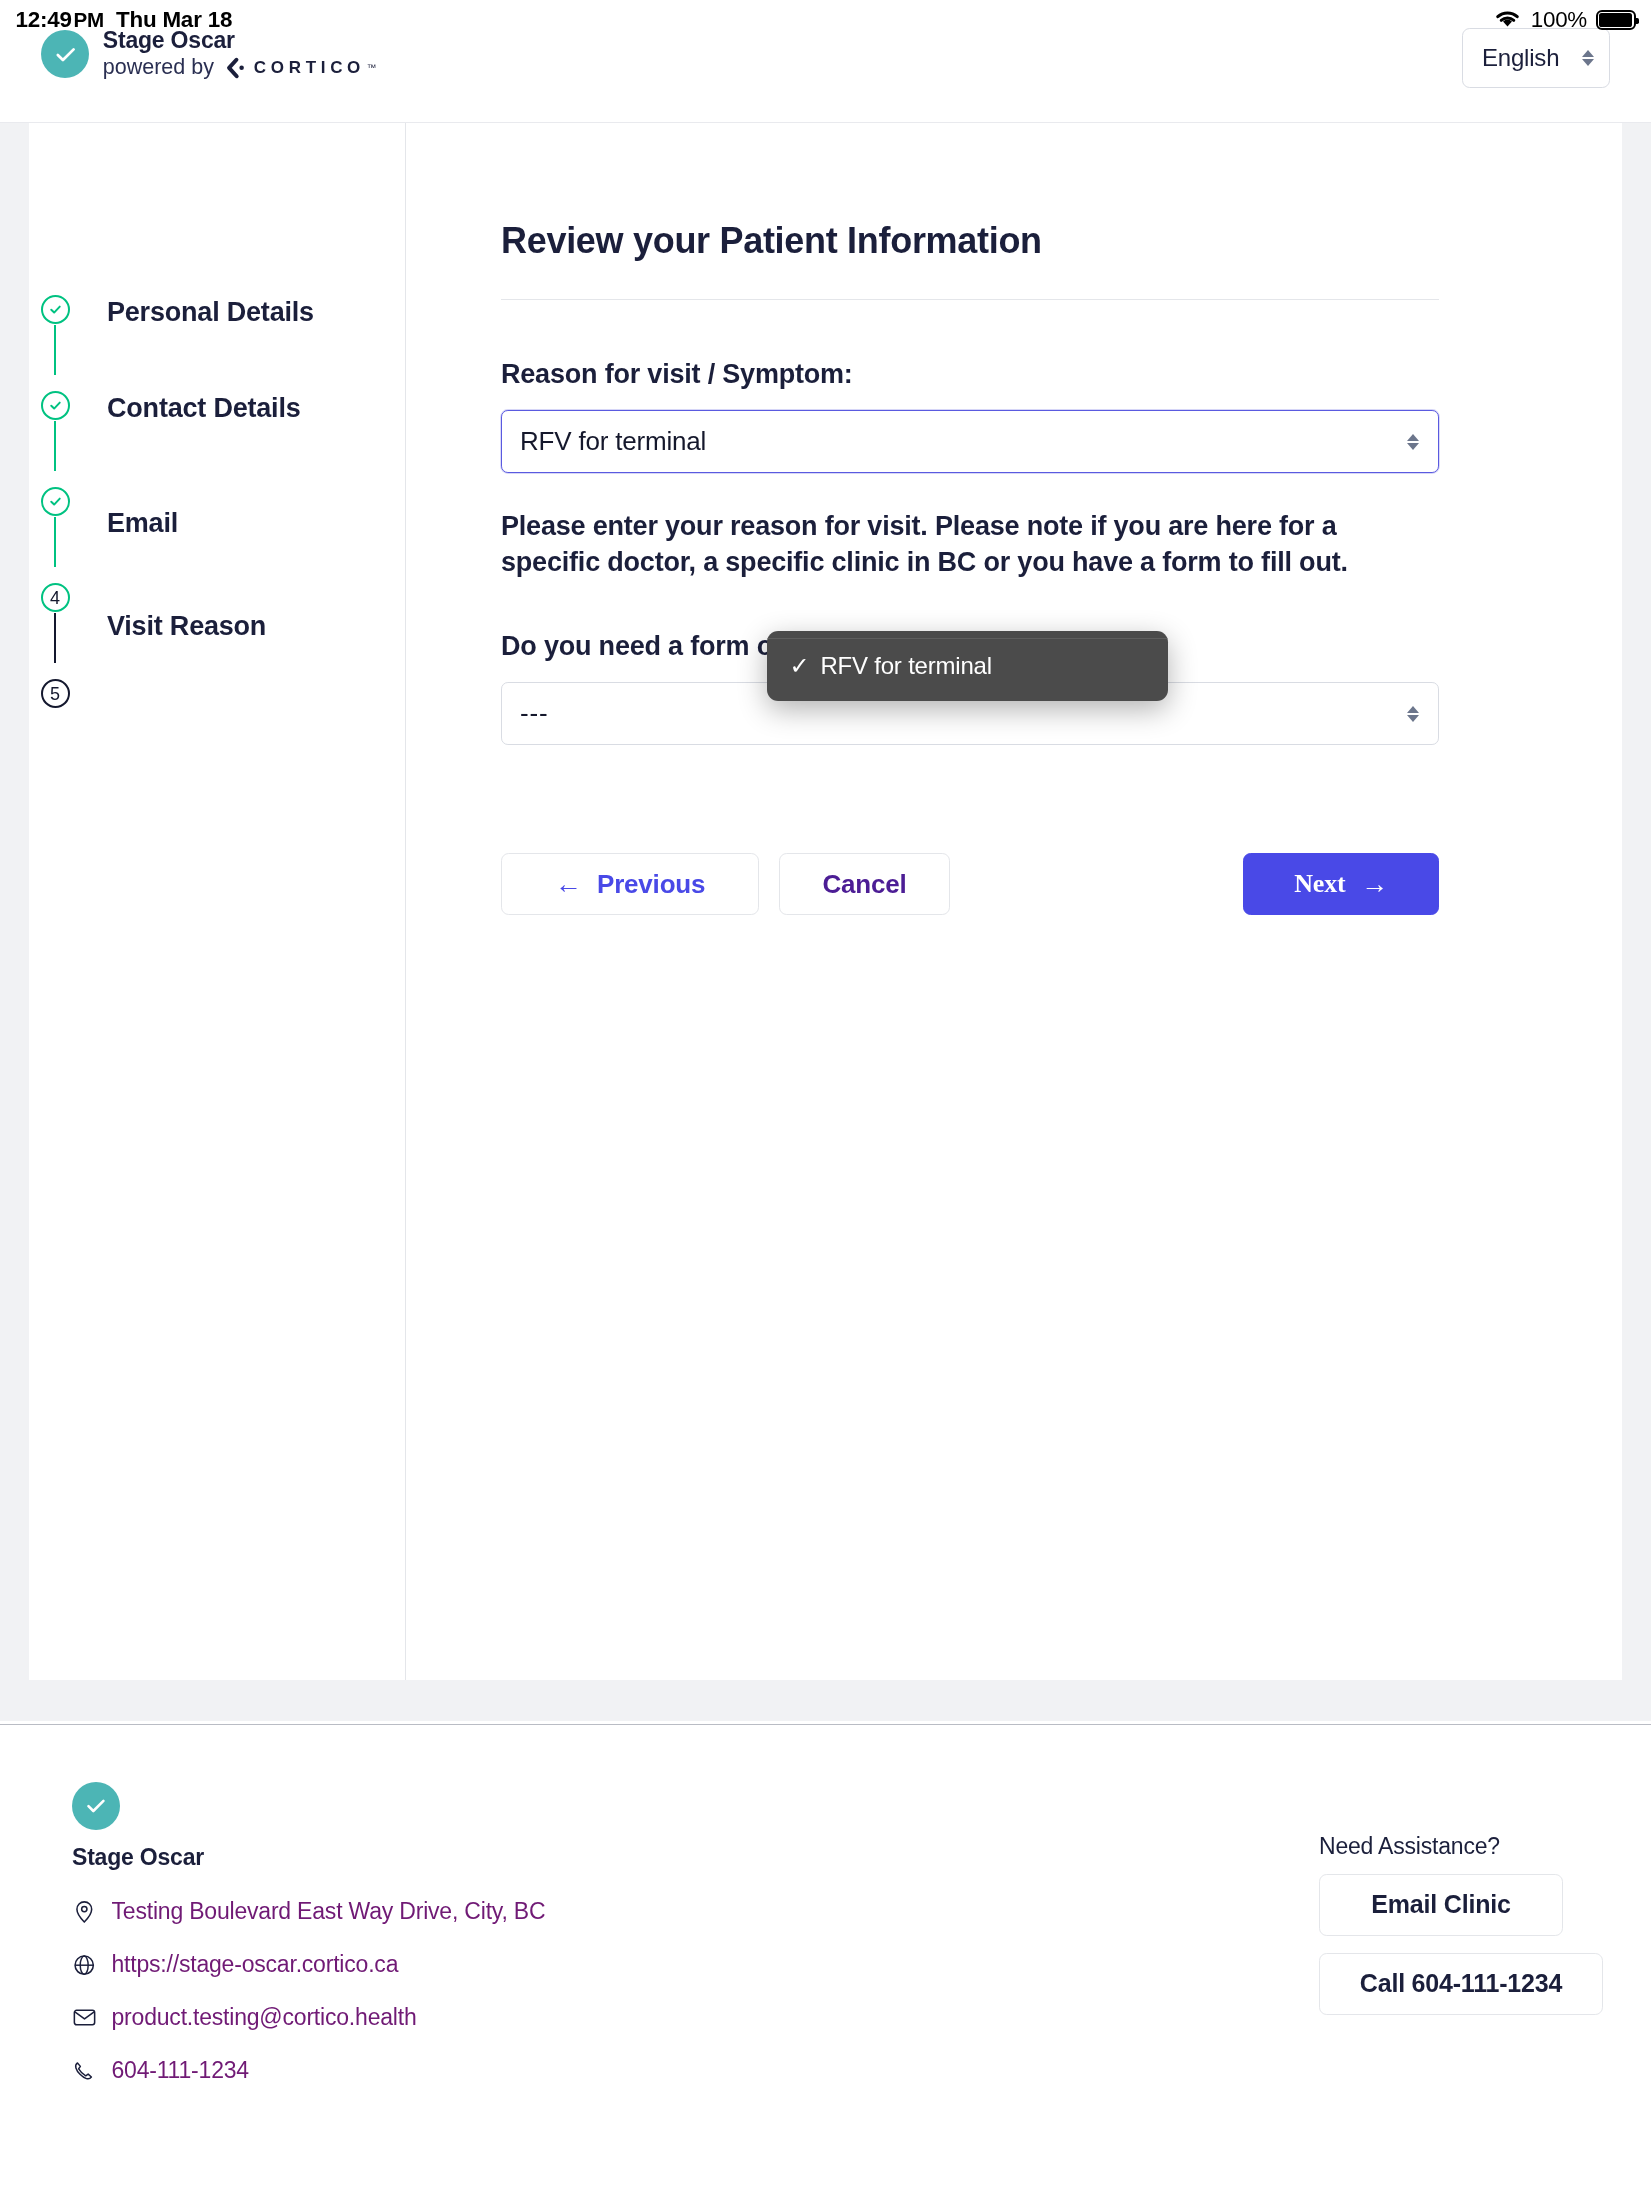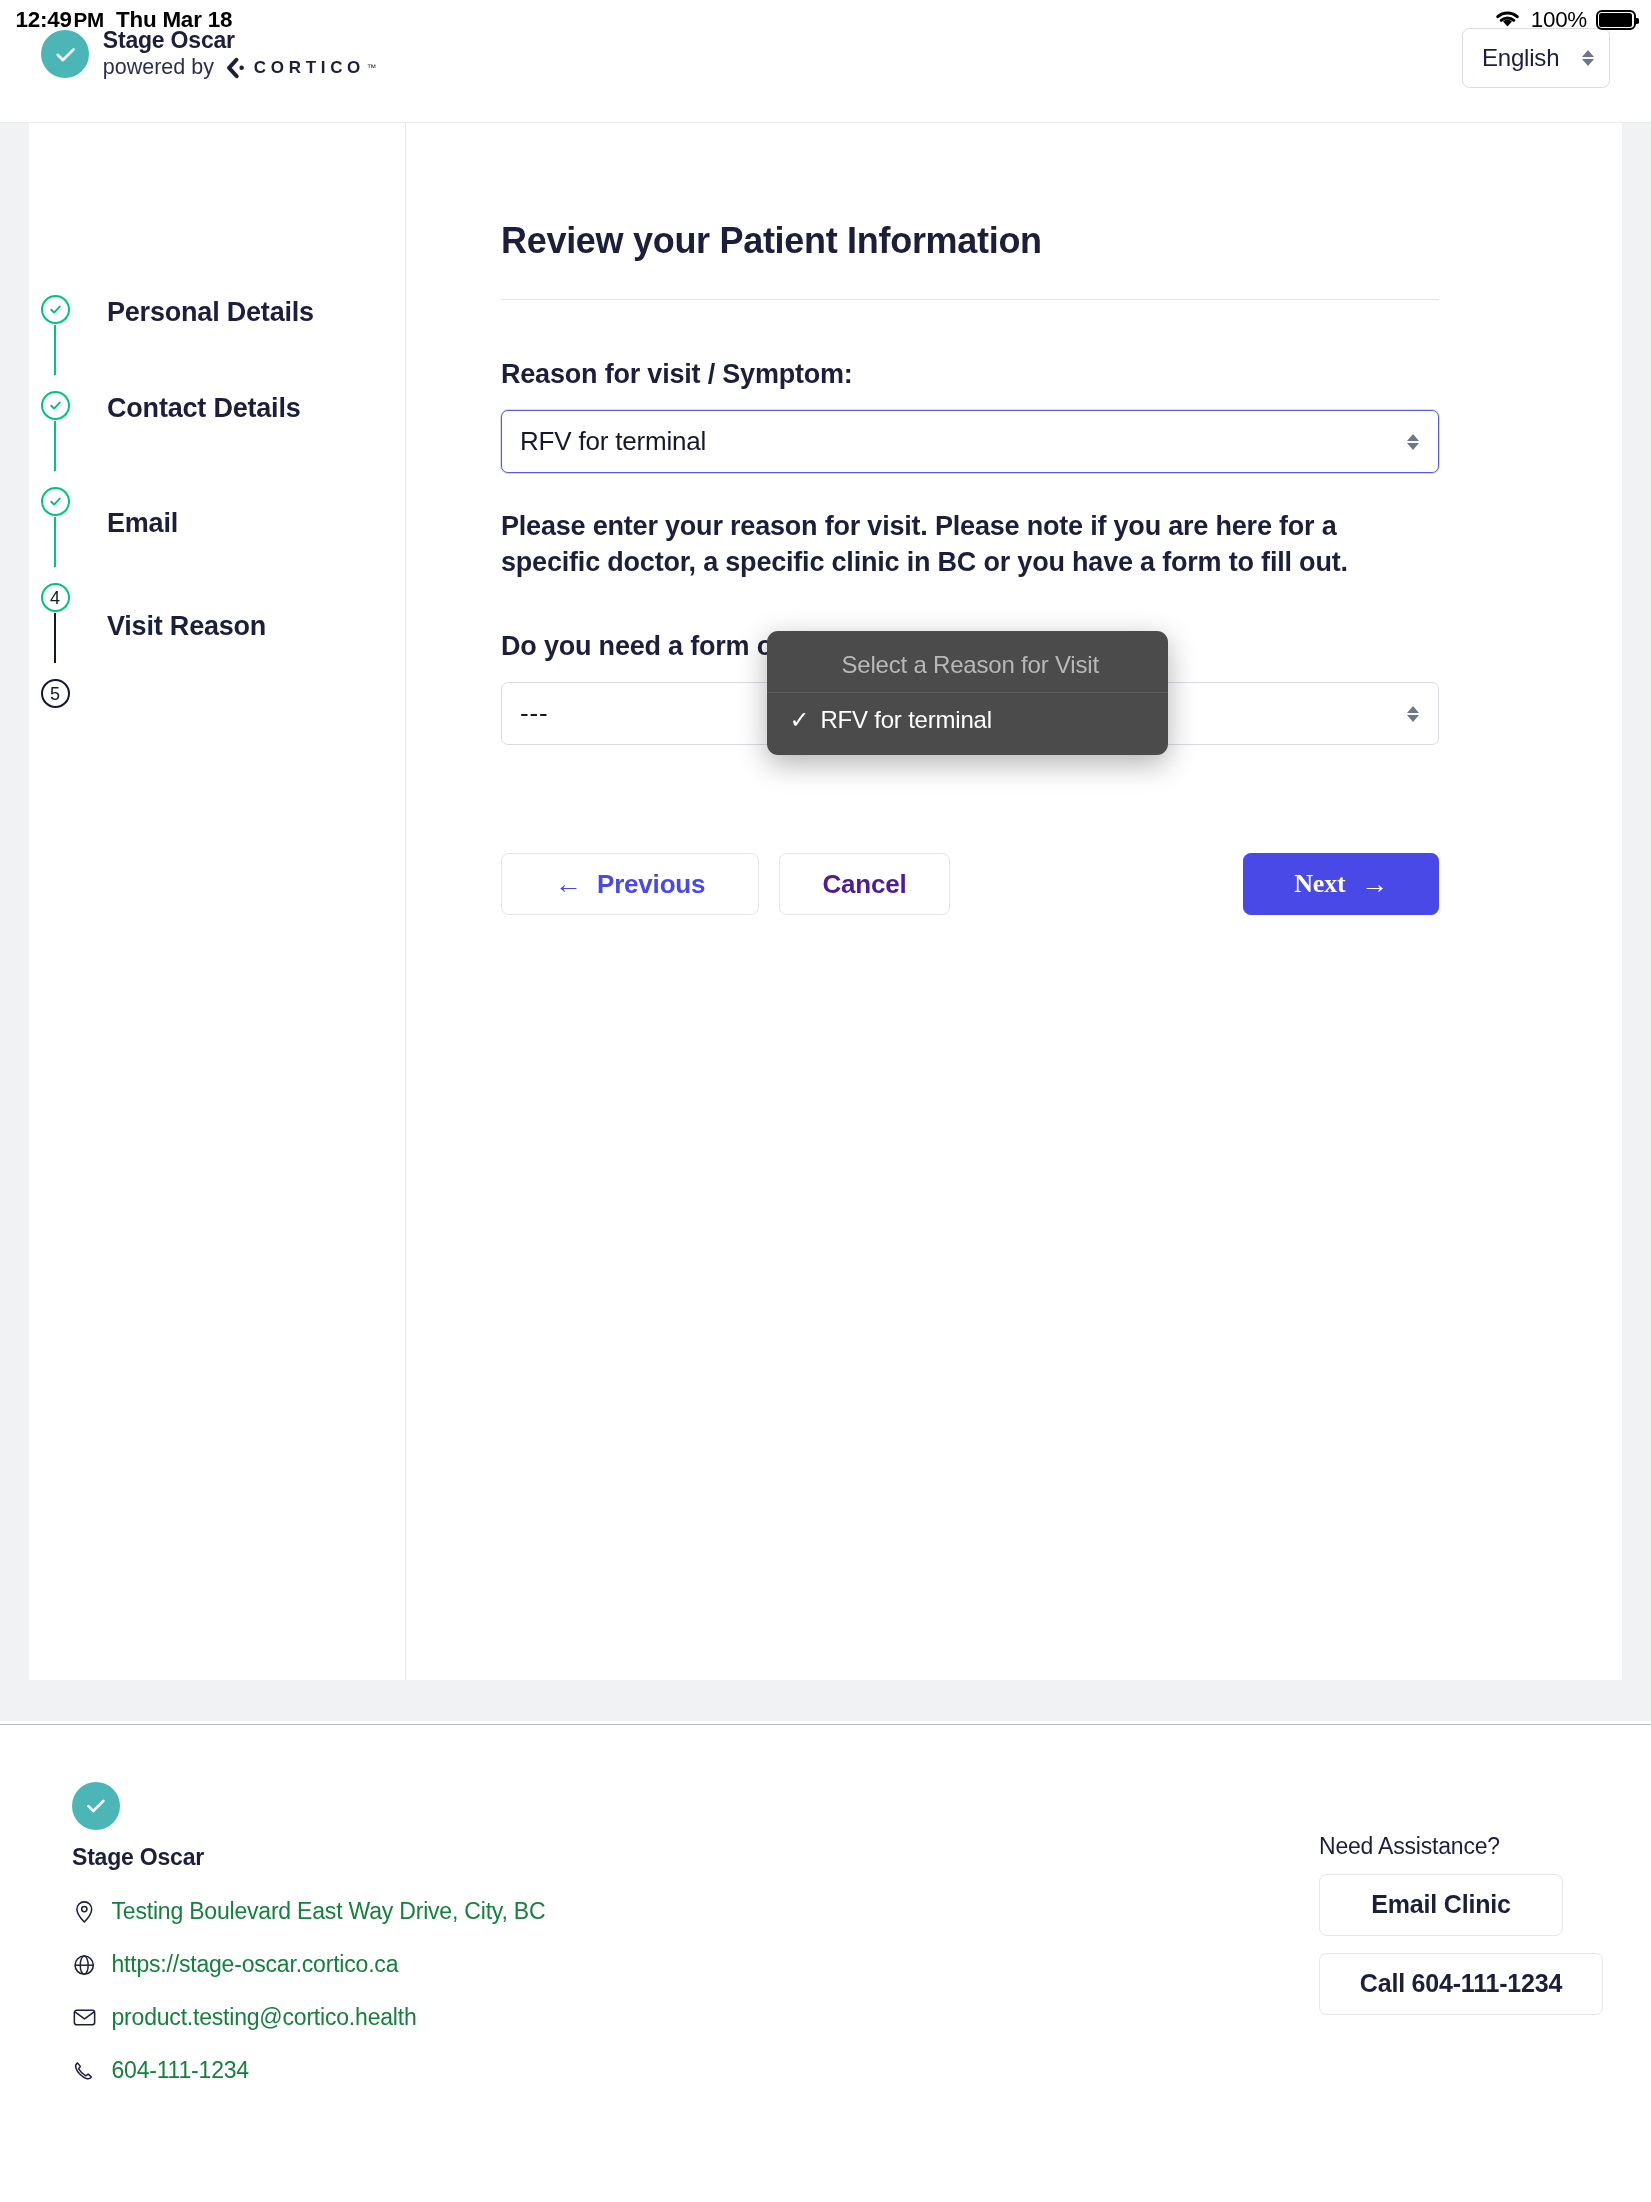--- a/index.html
+++ b/index.html
@@ -388,21 +388,21 @@
     margin-top: 13.8px;
     font-size: 23px;
     font-weight: 700;
     color: #1b1f3b;
     letter-spacing: -0.2px;
   }
   .f-rows { margin-top: 27.5px; display: flex; flex-direction: column; gap: 26px; }
   .f-row { display: flex; align-items: center; gap: 15.5px; }
   .f-row .f-txt {
     font-size: 23px;
-    color: #15803d;
+    color: #701a75;
     letter-spacing: -0.2px;
   }
   .f-ico { width: 24px; display: flex; align-items: center; justify-content: center; flex: none; }
 
   .assist {
     position: absolute;
     right: 48px; top: 108px;
     width: 284px;
     display: flex;
     flex-direction: column;
@@ -587,23 +587,20 @@
           </div>
           <div class="btn btn-next">
             <span>Next</span>
             <span class="arrow">→</span>
           </div>
         </div>
       </div>
     </div>
 
     <div class="select-popup">
-      <div class="popup-item header">
-        <span>Select a Reason for Visit</span>
-      </div>
       <div class="popup-sep"></div>
       <div class="popup-item">
         <span class="popup-check">✓</span>
         <span>RFV for terminal</span>
       </div>
     </div>
   </div>
 
   <div class="footer">
     <div class="f-badge">

